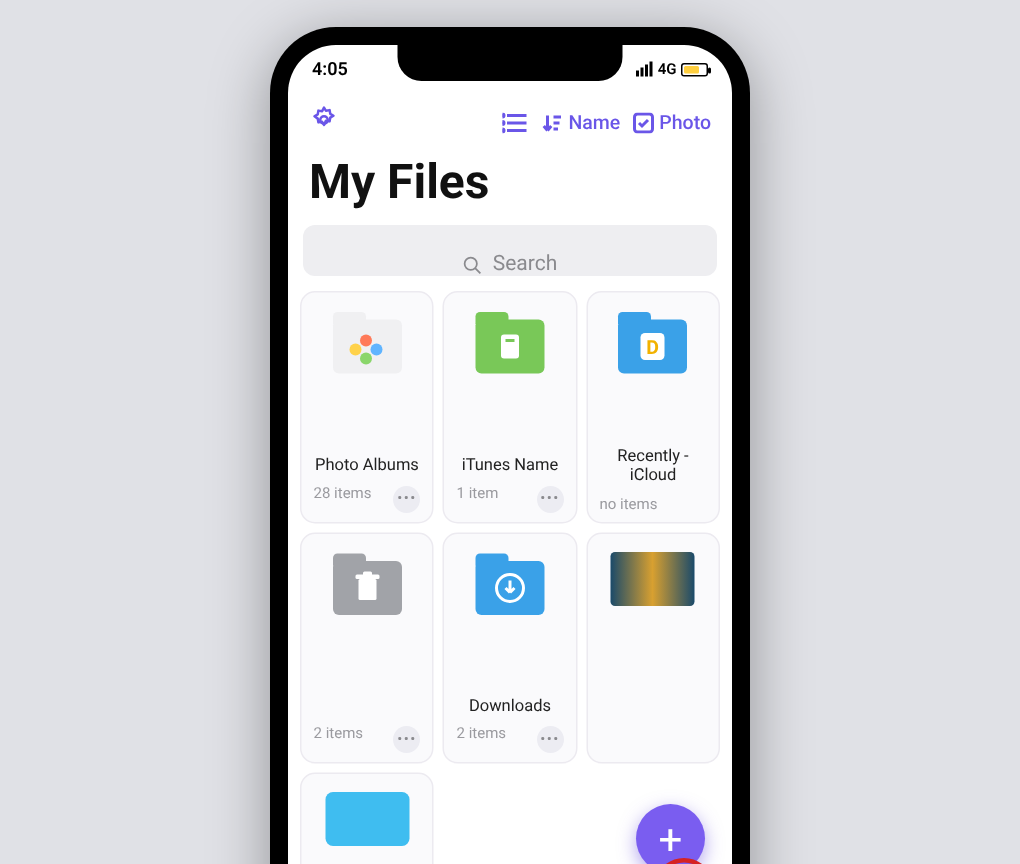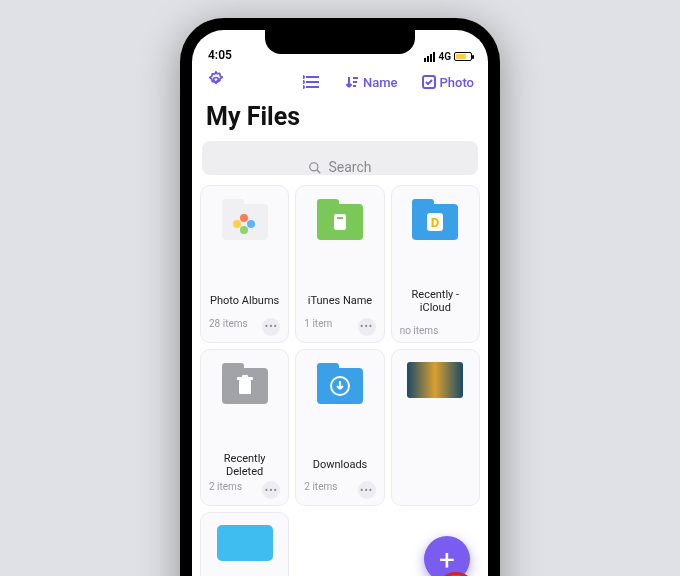--- a/index.html
+++ b/index.html
@@ -23,31 +23,31 @@
     position: relative;
     display: flex; flex-direction: column;
   }
   .notch {
     position: absolute; top: 0; left: 50%; transform: translateX(-50%);
     width: 150px; height: 24px; background: #000;
     border-bottom-left-radius: 16px; border-bottom-right-radius: 16px;
     z-index: 50;
   }
   .statusbar {
-    height: 34px; display: flex; justify-content: space-between; align-items: flex-end;
+    height: 34px; display: flex; justify-content: space-between; align-items: center;
     padding: 0 16px 2px; font-size: 12px; font-weight: 600;
   }
   .statusbar .right { display:flex; align-items:center; gap:3px; font-size:10px; }
   .toolbar {
     display: flex; align-items: center; justify-content: space-between;
     padding: 6px 14px 4px; color: #6a56e8;
   }
-  .toolbar-right { display:flex; align-items:center; gap:24px; font-size:13px; font-weight:500; }
+  .toolbar-right { display:flex; align-items:center; gap:8px; font-size:13px; font-weight:500; }
   .tb-chunk { display:flex; align-items:center; gap:4px; }
-  .title { font-size: 25px; font-weight: 700; padding: 4px 14px 10px; color:#111; }
+  .title { font-size: 32px; font-weight: 700; padding: 4px 14px 10px; color:#111; }
   .searchbar {
     margin: 0 10px 10px; height: 34px; background: #eeeef1; border-radius: 8px;
     display:flex; align-items:flex-end; justify-content:center; gap:6px; color:#8a8a8e; font-size:14px;
   }
   .grid {
     flex:1; overflow:hidden;
     display:grid; grid-template-columns: repeat(3, 1fr); gap: 6px;
     padding: 0 8px;
   }
   .card {
@@ -196,21 +196,20 @@
 
 
       <div class="card">
         <div class="folder-icon" style="background:#a1a3a8">
           <svg width="46" height="36" style="position:absolute;left:0;top:0" fill="#fff">
               <rect x="17" y="12" width="12" height="14" rx="1"></rect>
               <rect x="15" y="9" width="16" height="3" rx="1"></rect>
               <rect x="20" y="7" width="6" height="3" rx="1"></rect>
             </svg>
         </div>
-        <div class="label">Recently Deleted</div>
         <div class="meta-row">
           <span class="meta">2 items</span>
           <span class="more">•••</span>
         </div>
       </div>
 
       <div class="card">
         <div class="folder-icon" style="background:#3aa1e8">
           <svg width="46" height="36" style="position:absolute;left:0;top:0" fill="none" stroke="#fff" stroke-width="2">
               <circle cx="23" cy="18" r="9"></circle>

